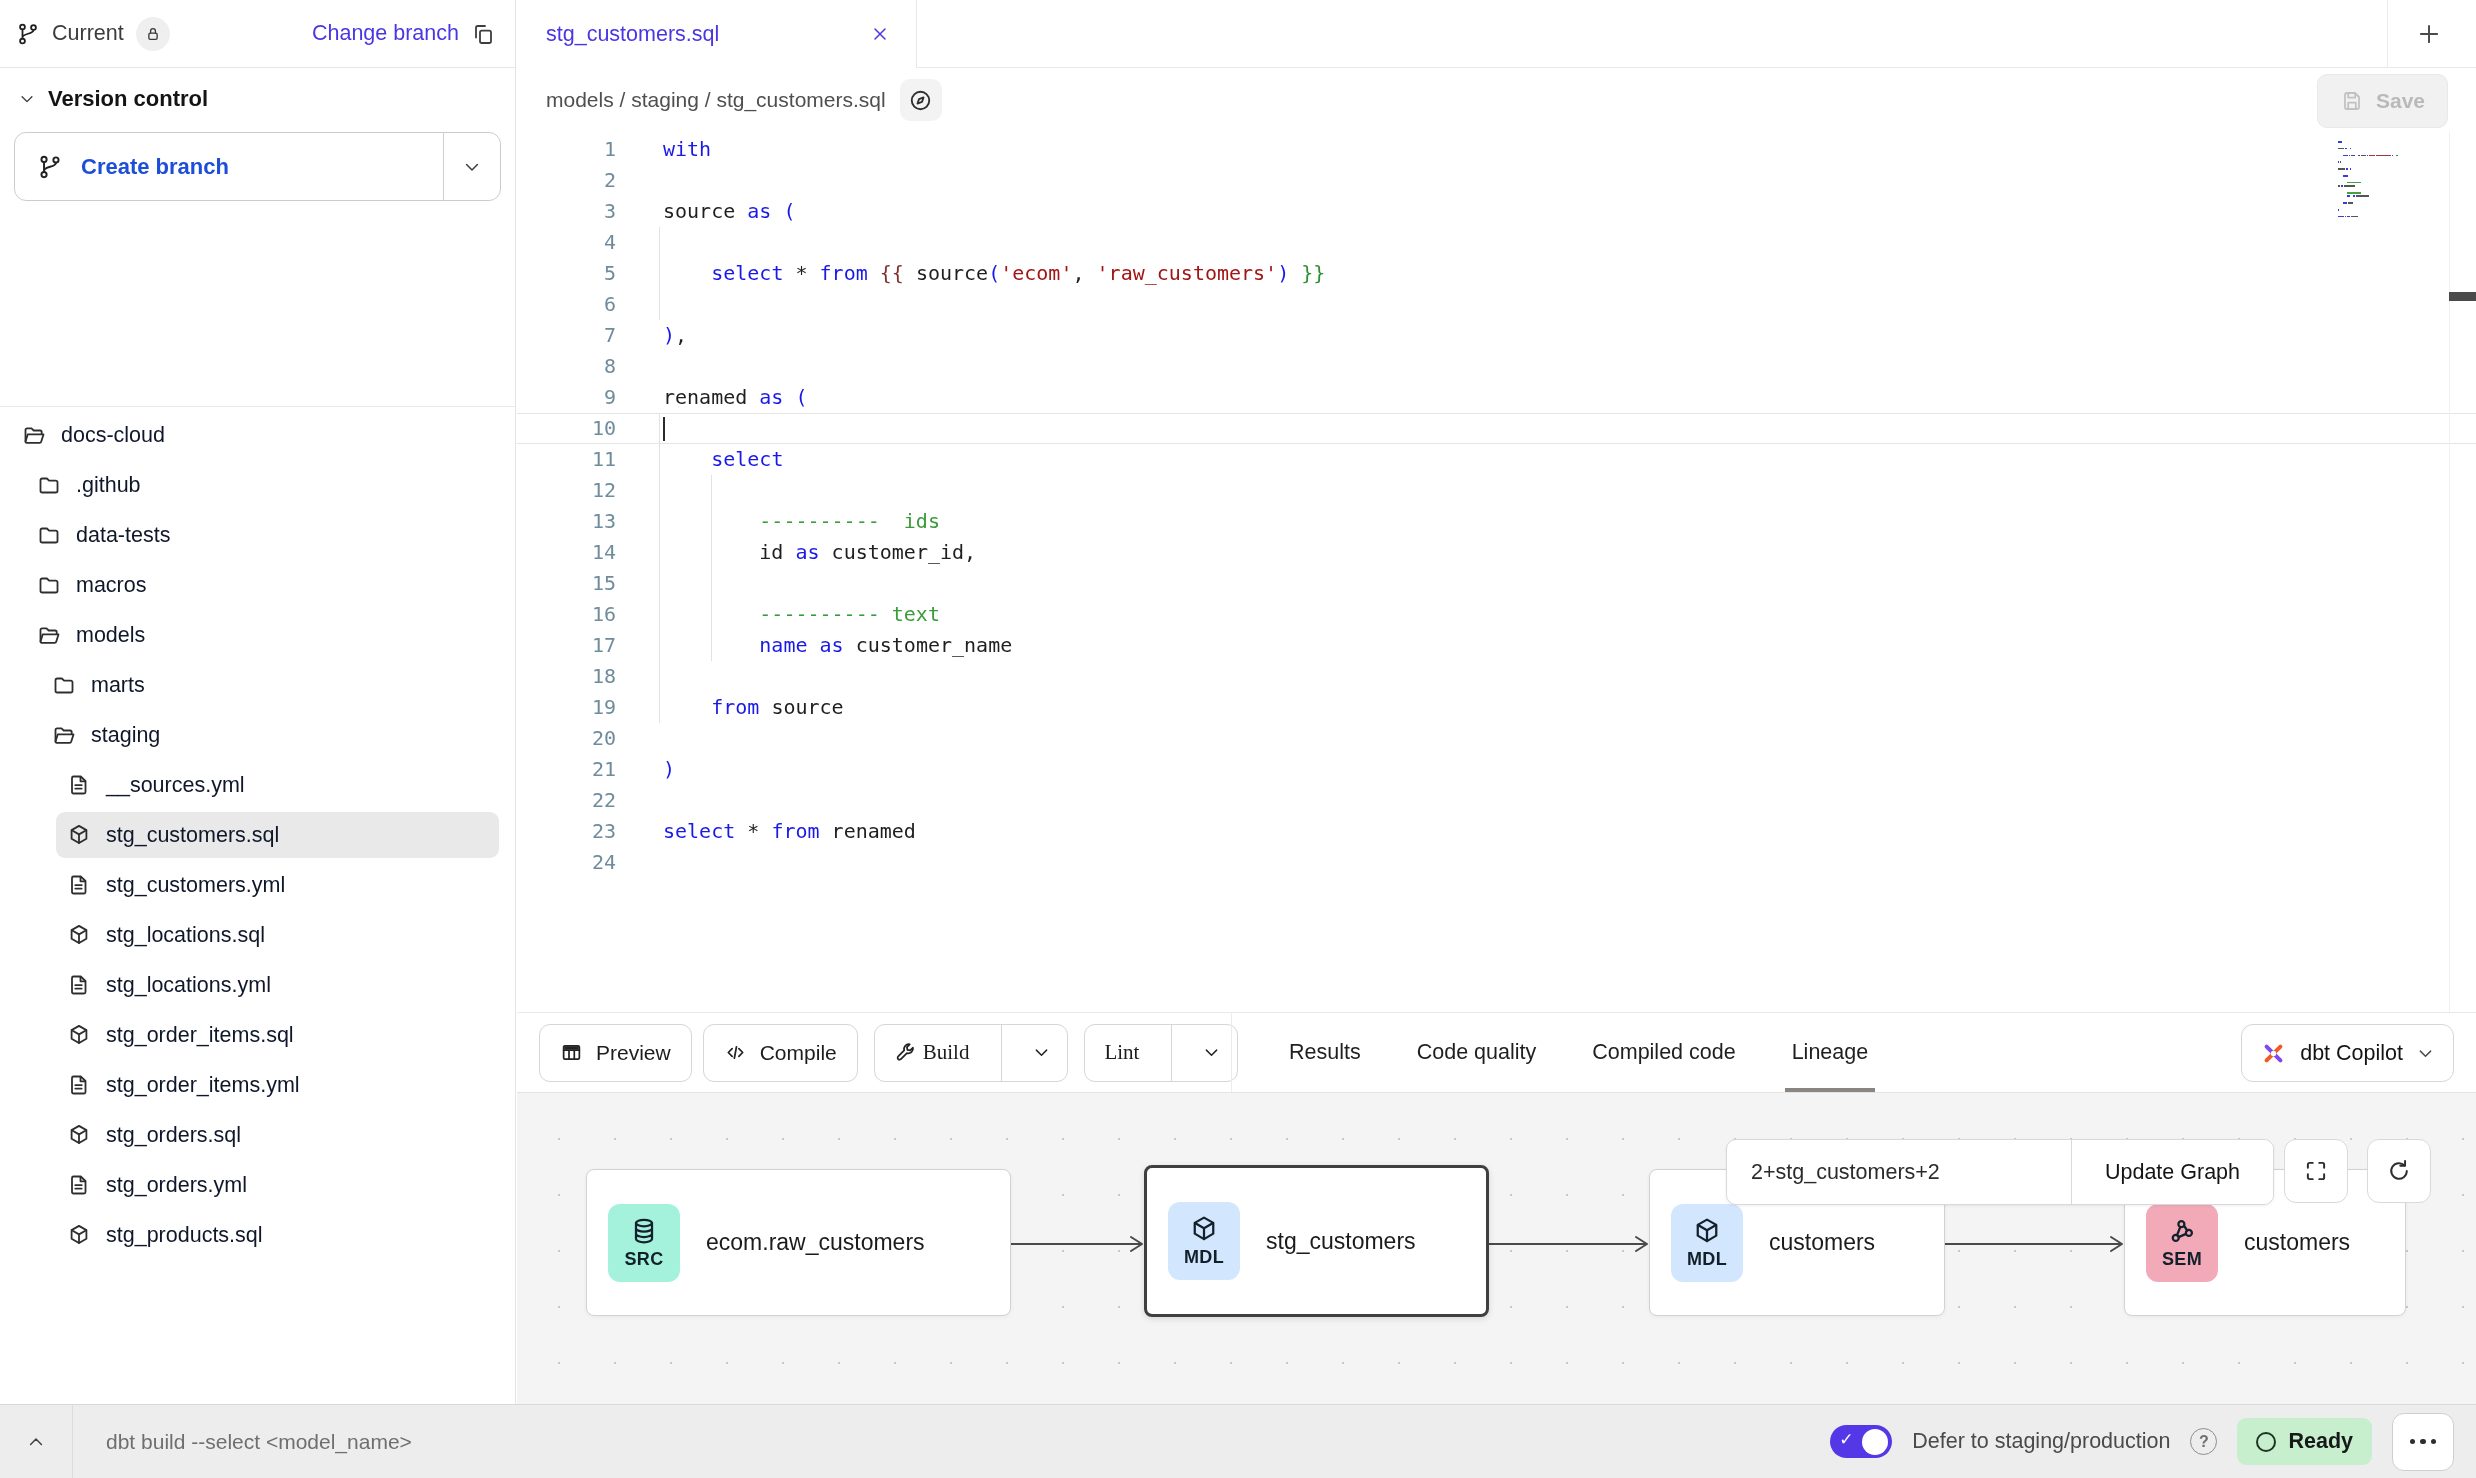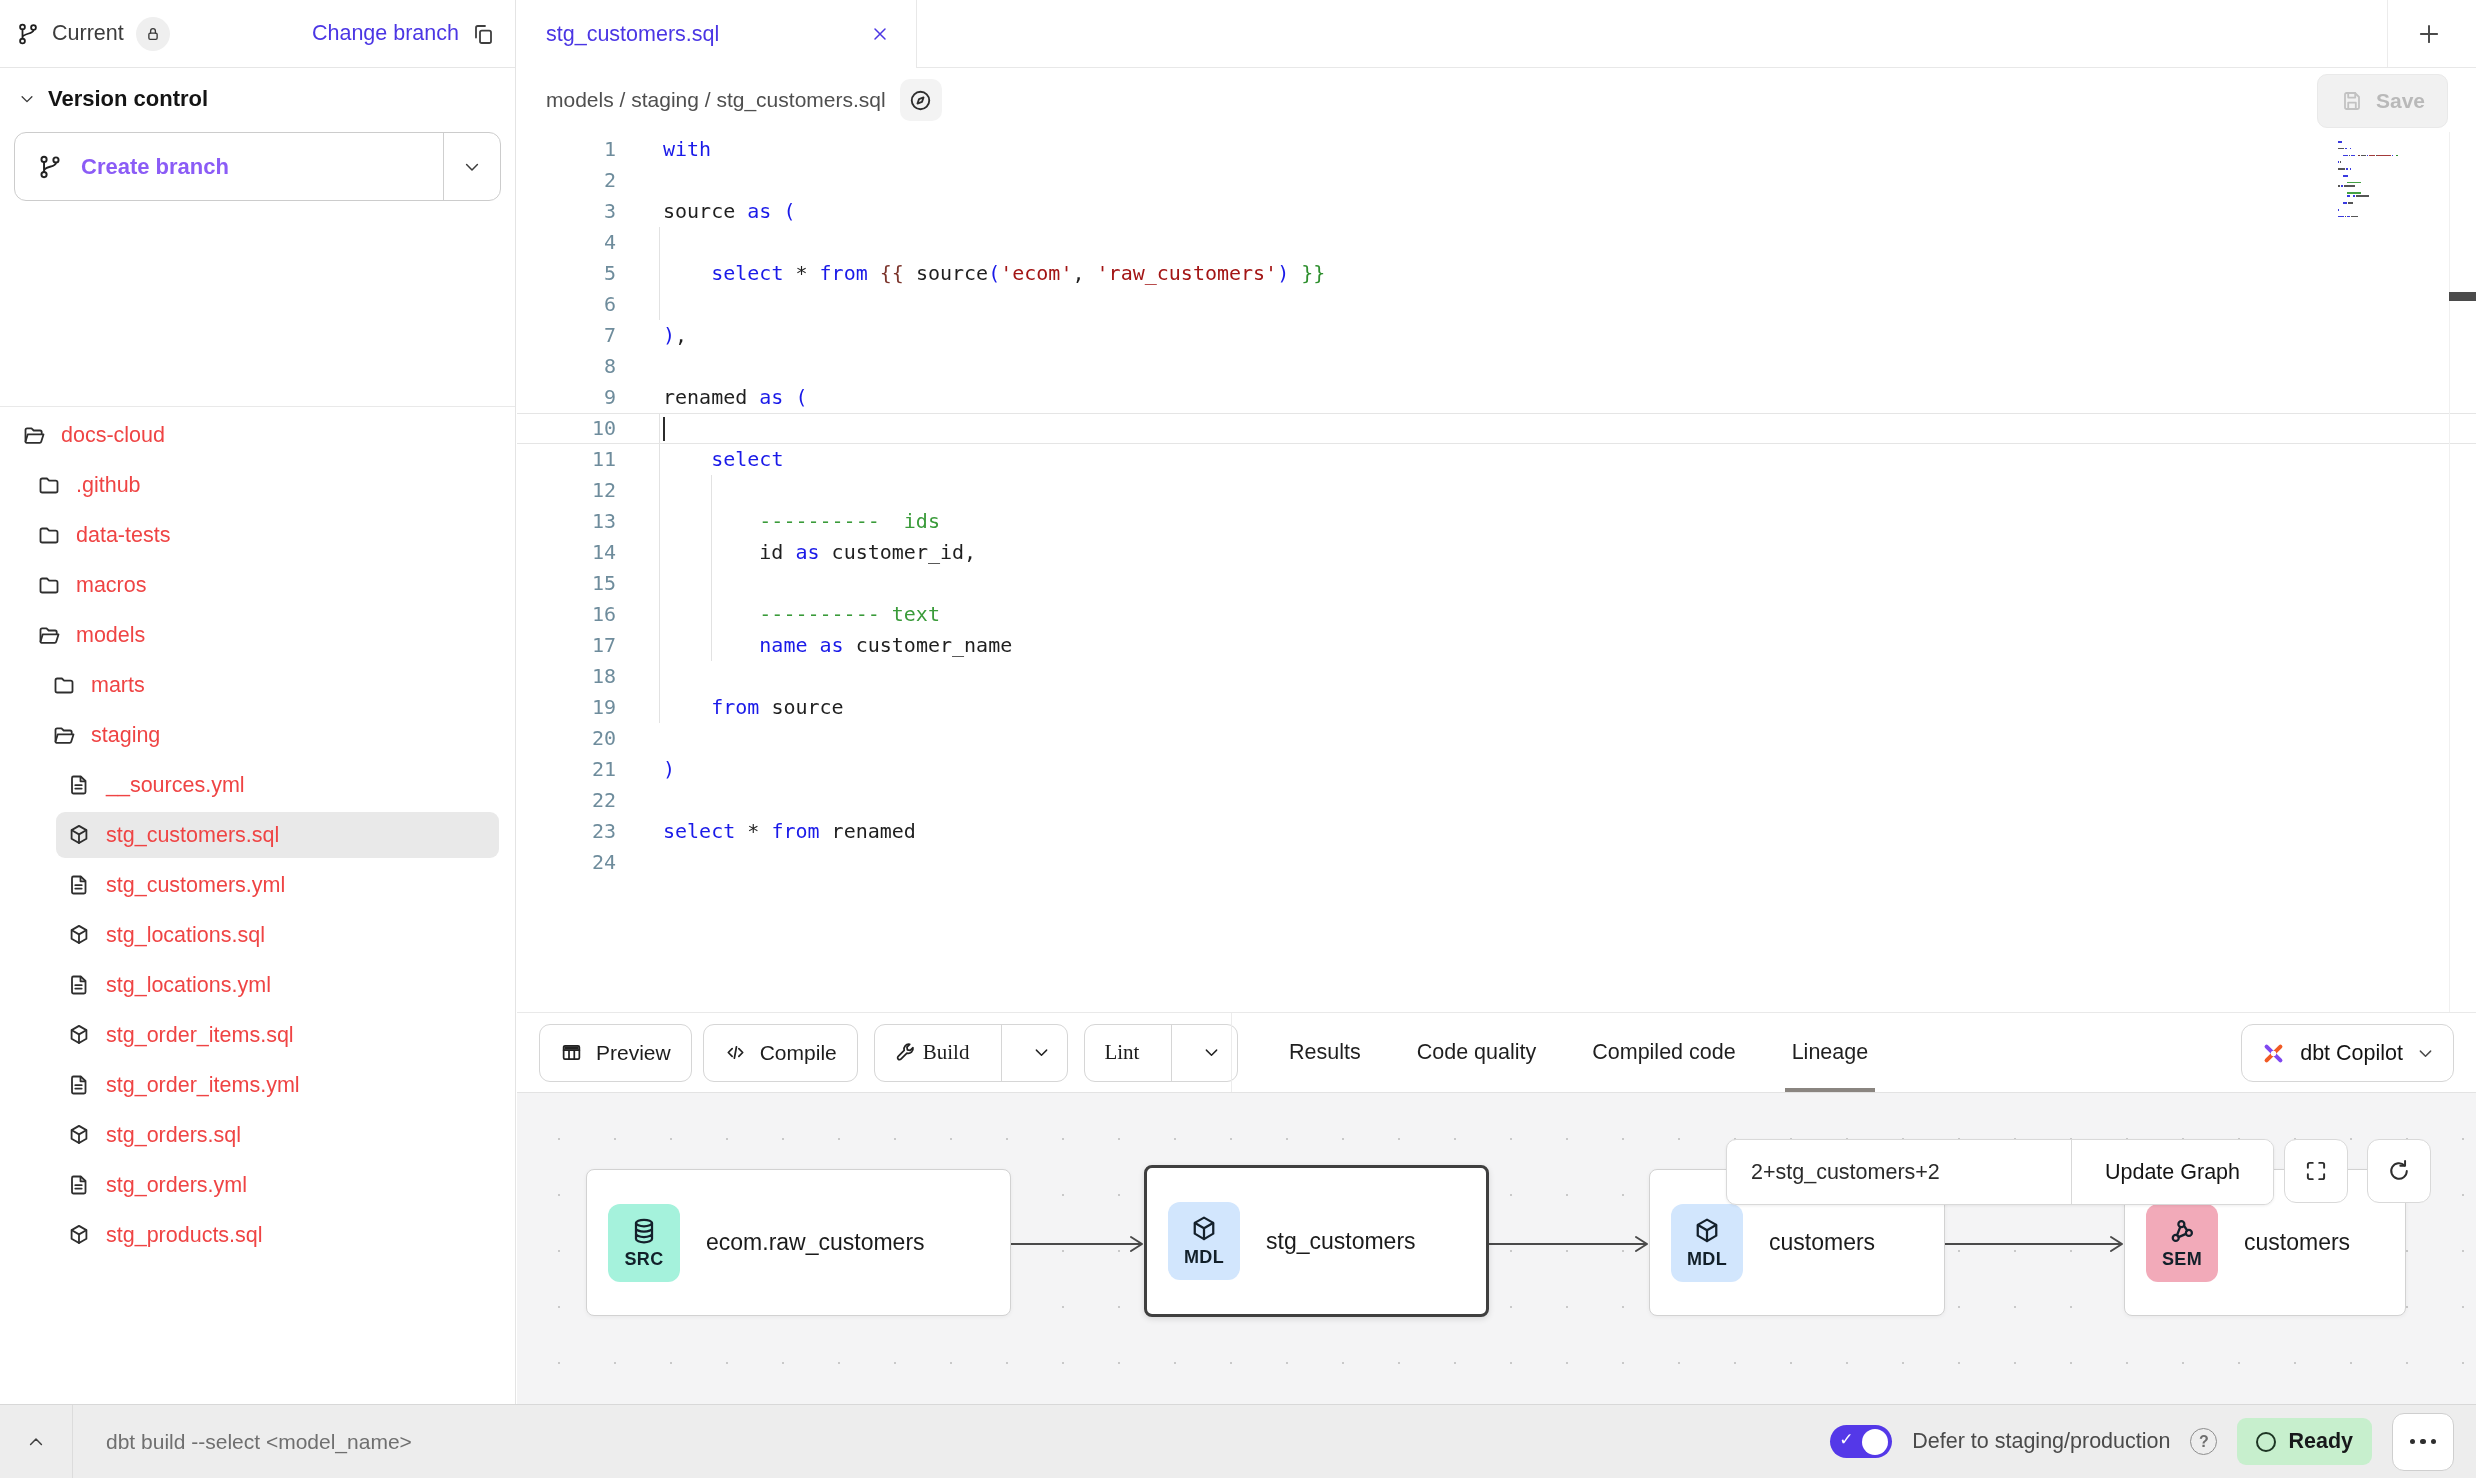--- a/index.html
+++ b/index.html
@@ -17,29 +17,29 @@
   .sb-header .branch-name { font-size:21.5px; color:#3c3c3c; }
   .lock-badge { width:34px; height:34px; border-radius:50%; background:#efefef; display:flex; align-items:center; justify-content:center; color:#3a3a3a; }
   .lock-badge .ic { width:18px; height:18px; }
   .change-branch { margin-left:auto; font-size:21.5px; font-weight:500; color:#4b36e4; cursor:pointer; }
   .copy-btn { color:#3e3e3e; cursor:pointer; }
   .section-head { display:flex; align-items:center; gap:12px; font-size:22px; font-weight:700; color:#141414; }
   .section-head .ic { width:18px; height:18px; color:#3a3a3a; }
   .vc-section { height:339px; border-bottom:1px solid #e9e9e9; padding-top:18px; }
   .vc-section .section-head { padding-left:18px; }
   .create-branch { margin:20px 14px 0; height:69px; border:1.5px solid #cccccc; border-radius:12px; display:flex; align-items:stretch; background:#fff; cursor:pointer; }
-  .cb-main { flex:1; display:flex; align-items:center; gap:18px; padding-left:22px; font-size:22px; font-weight:600; color:#8b5cf6; }
+  .cb-main { flex:1; display:flex; align-items:center; gap:18px; padding-left:22px; font-size:22px; font-weight:600; color:#1d4ed8; }
   .cb-main .ic { width:26px; height:26px; color:#222; }
   .cb-sep { width:1px; background:#cfcfcf; }
   .cb-chev { width:56px; display:flex; align-items:center; justify-content:center; color:#3c3c3c; }
   .cb-chev .ic { width:20px; height:20px; }
   .fe-head { height:86px; display:flex; align-items:center; padding:26px 22px 0 18px; }
   .fe-head .search { margin-left:auto; color:#3f3f3f; cursor:pointer; }
   #file-list { padding-top:3px; }
-  .frow { position:relative; height:50px; display:flex; align-items:center; gap:15px; font-size:21.5px; color:#ef4444; cursor:pointer;text-align:center; }
+  .frow { position:relative; height:50px; display:flex; align-items:center; gap:15px; font-size:21.5px; color:#0f172a; cursor:pointer;text-align:center; }
   .frow .ic { width:24px; height:24px; color:#2e2e2e; z-index:1; }
   .frow .lbl { z-index:1; }
   .frow.selected::before { content:''; position:absolute; left:56px; right:16px; top:2px; bottom:2px; background:#e9e9e9; border-radius:9px; }
 
   
   #main { position:absolute; left:517px; top:0; width:1959px; height:1404px; background:#fff; }
 
   #tabbar { position:relative; height:68px; background:#fff; }
   #tabbar::after { content:''; position:absolute; left:400px; right:0; bottom:0; height:1px; background:#e8e8e8; }
   .tab { position:absolute; left:0; top:0; width:400px; height:68px; border-right:1px solid #e8e8e8; display:flex; align-items:center; padding:0 26px 0 29px; background:#fff; cursor:pointer; }

